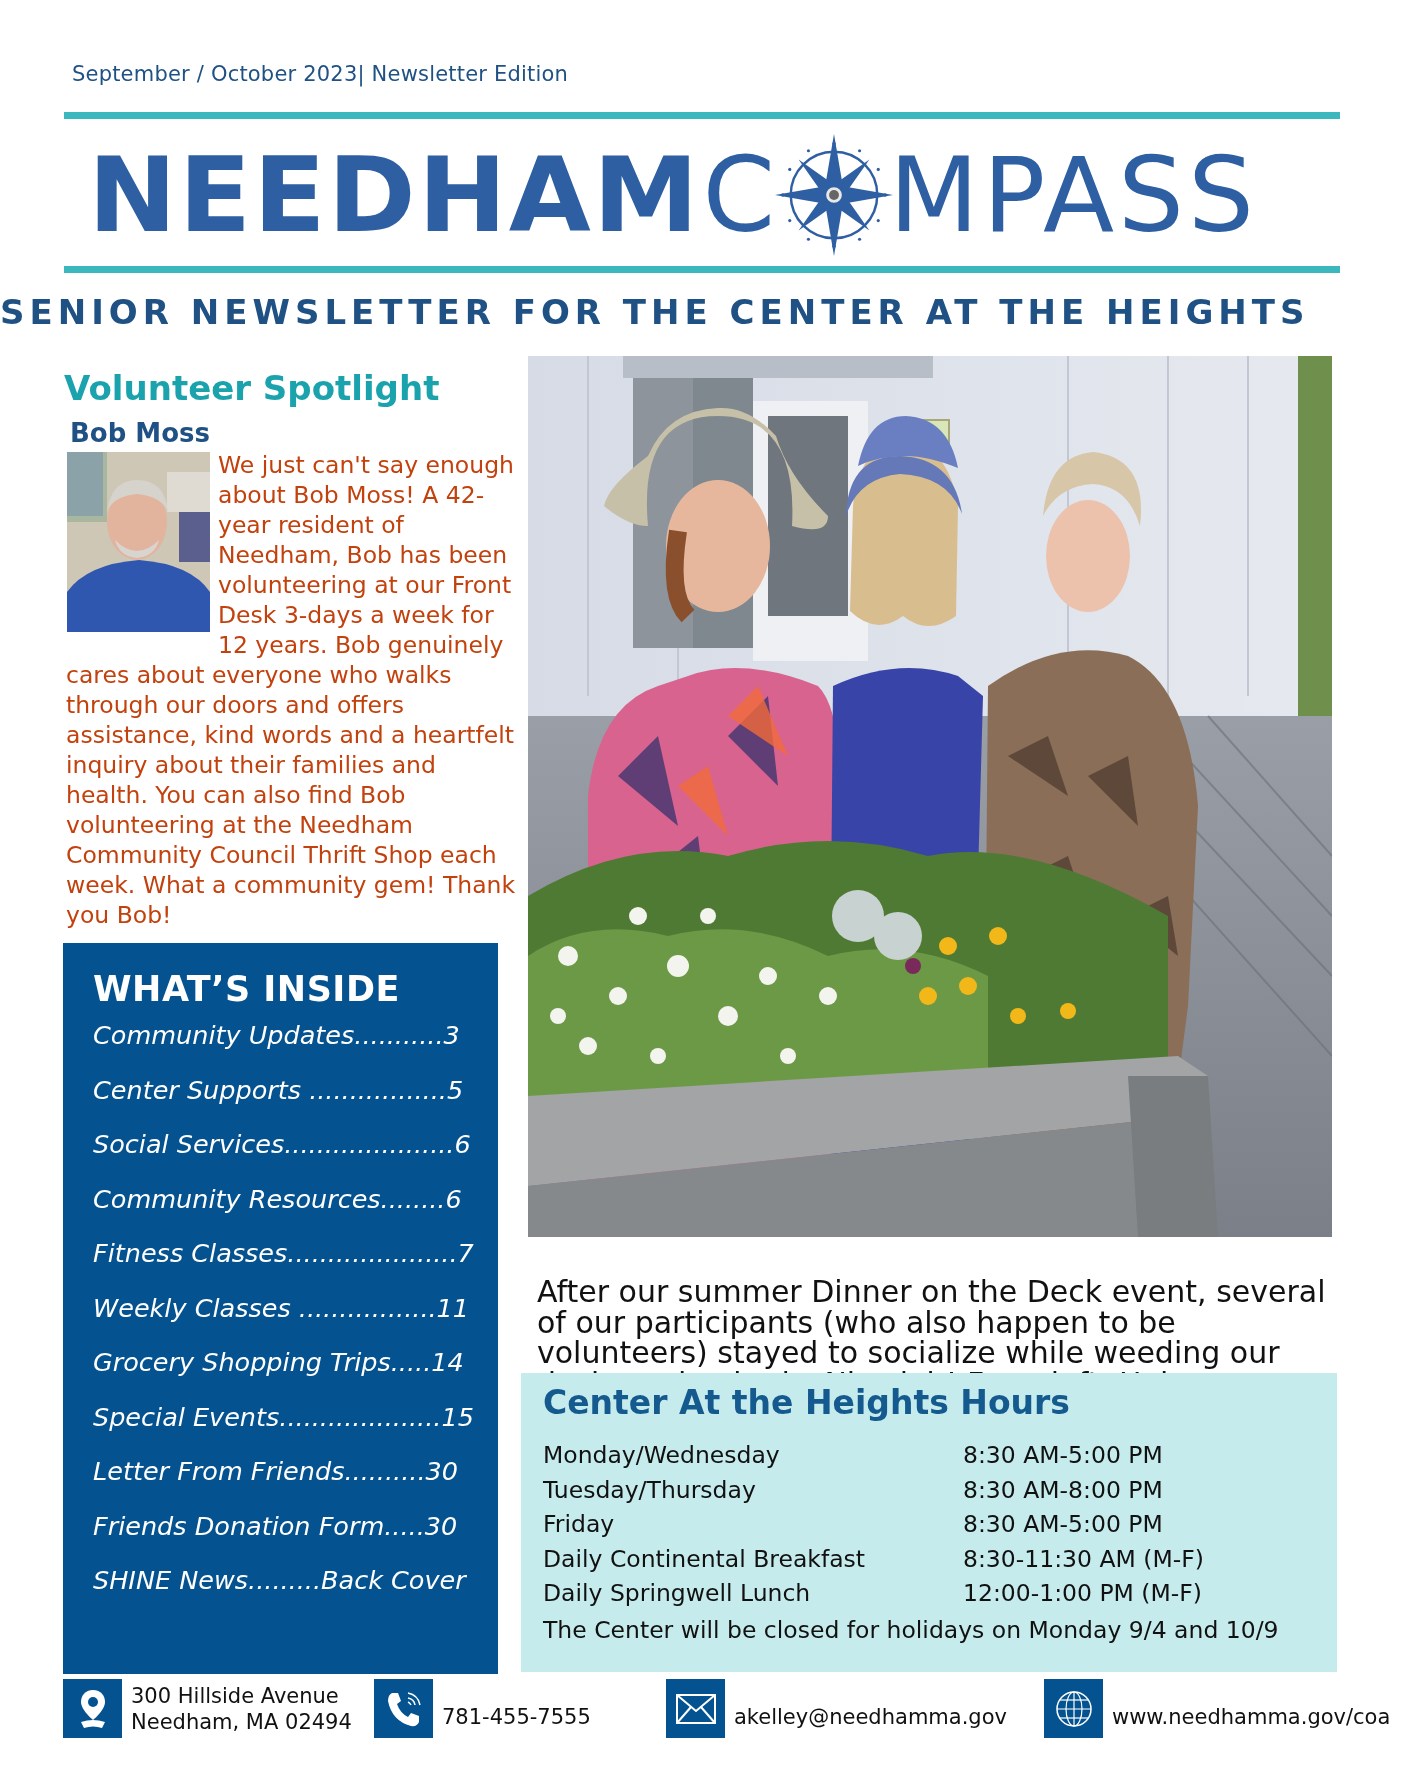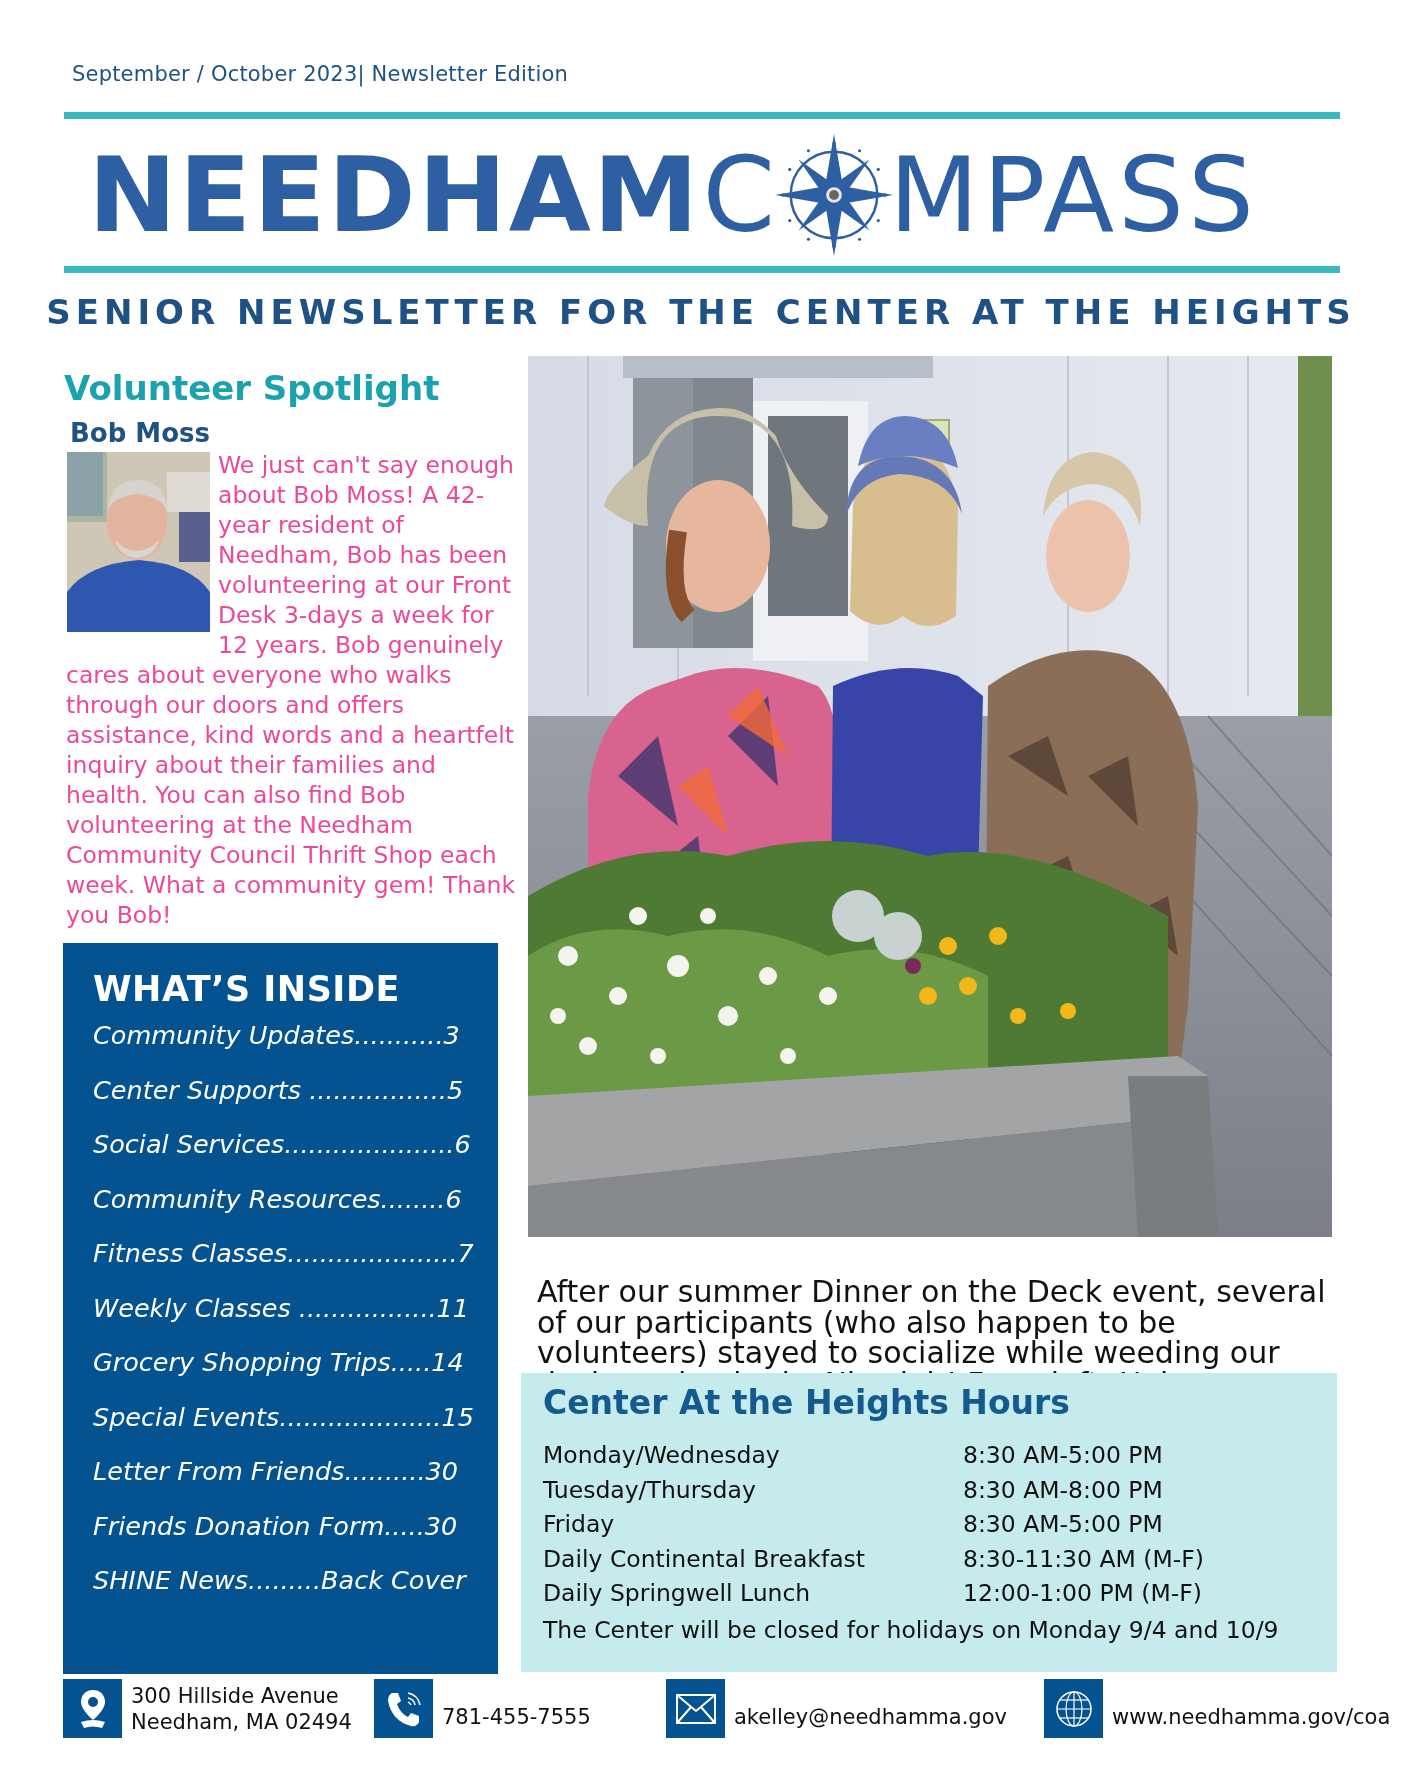--- a/index.html
+++ b/index.html
@@ -9,26 +9,26 @@
     .edition { position: absolute; left: 72px; top: 62px; font-size: 21px; color: #1f5184; letter-spacing: 0.2px; font-family: "DejaVu Sans", sans-serif; }
     .rule { position: absolute; left: 64px; width: 1276px; height: 7px; background: #3bb8bd; }
     .rule.top { top: 112px; }
     .rule.bottom { top: 266px; }
 
     .masthead { position: absolute; left: 88px; top: 130px; height: 130px; width: 1250px; display: flex; align-items: center; }
     .mast-needham { font-family: "DejaVu Sans", sans-serif; font-weight: bold; font-size: 104px; color: #2f5fa3; letter-spacing: 2px; line-height: 1; transform: scaleX(1.02); transform-origin: left center; }
     .mast-compass { display: flex; align-items: center; margin-left: 14px; font-family: "DejaVu Sans", sans-serif; font-size: 104px; color: #2f5fa3; letter-spacing: 4px; line-height: 1; font-weight: normal; }
     .mast-compass svg { margin: 0 -4px; }
 
-    .subtitle { position: absolute; left: 0; width: 1402px; top: 292px; text-align: center; font-size: 34px; font-weight: bold; color: #1f5184; letter-spacing: 5px; }
+    .subtitle { position: absolute; left: 0; width: 1402px; top: 292px; text-align: left; font-size: 34px; font-weight: bold; color: #1f5184; letter-spacing: 5px; }
 
     .vs-heading { position: absolute; left: 64px; top: 368px; font-size: 34px; font-weight: bold; color: #1aa3ad; }
     .vs-name { position: absolute; left: 70px; top: 418px; font-size: 26px; font-weight: bold; color: #1f5184; }
     .vs-photo { position: absolute; left: 67px; top: 452px; width: 143px; height: 180px; overflow: hidden; background: #d8d3c8; }
-    .vs-text { position: absolute; left: 66px; top: 450px; width: 450px; font-size: 23.5px; line-height: 30px; color: #ec4899; }
+    .vs-text { position: absolute; left: 66px; top: 450px; width: 450px; font-size: 23.5px; line-height: 30px; color: #c2410c; }
     .vs-text .float { float: left; width: 152px; height: 182px; }
 
     .toc { position: absolute; left: 63px; top: 943px; width: 435px; height: 731px; background: #04528f; color: #fff; padding: 26px 0 0 30px; }
     .toc-title { font-size: 35px; font-weight: bold; letter-spacing: 0.5px; margin-bottom: 6px; }
     .toc-item { font-style: italic; font-size: 25.5px; height: 54.5px; line-height: 40px; white-space: nowrap; }
 
     .photo { position: absolute; left: 528px; top: 356px; width: 804px; height: 881px; overflow: hidden; background: #c9cfd8; }
     .caption { position: absolute; left: 537px; top: 1277px; width: 800px; font-size: 30px; line-height: 30.5px; color: #111; }
 
     .hours { position: absolute; left: 521px; top: 1373px; width: 816px; height: 299px; background: #c6ebec; padding: 10px 0 8px 22px; }

